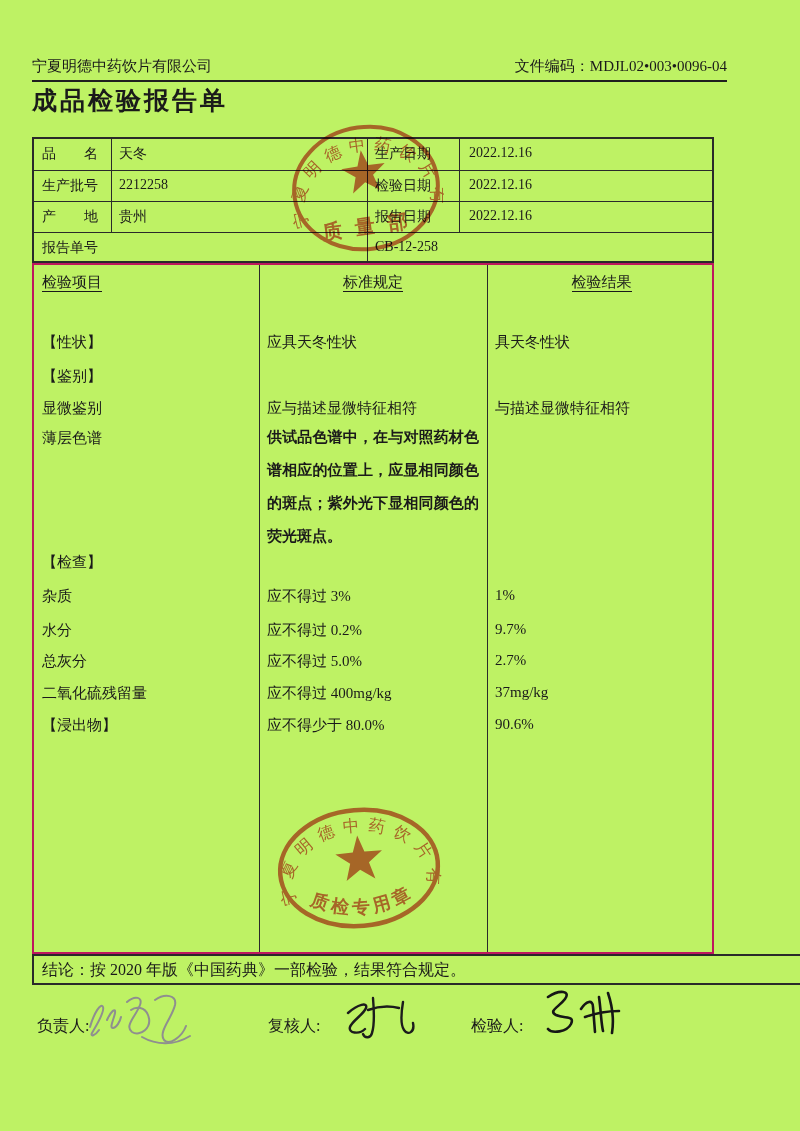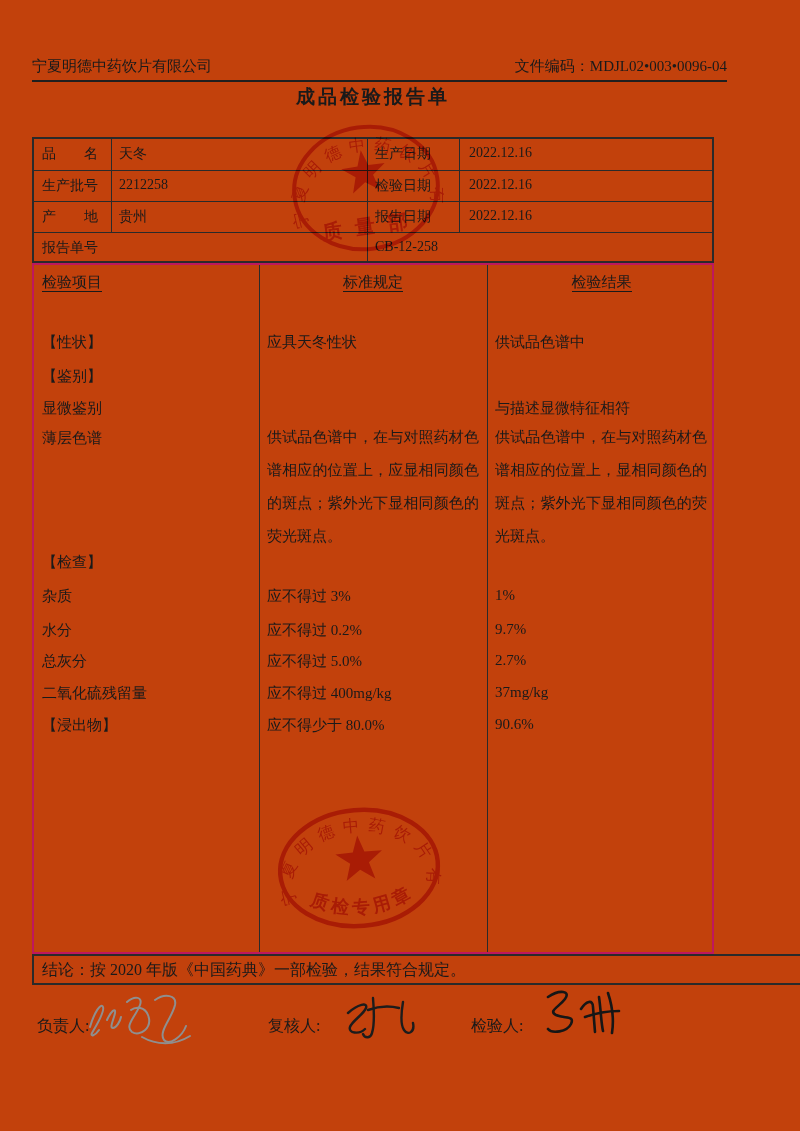--- a/index.html
+++ b/index.html
@@ -1,25 +1,25 @@
 <!DOCTYPE html>
 <html><head>
 <meta charset="utf-8">
 <style>
   * { margin:0; padding:0; box-sizing:border-box; }
   html,body { background:#fff; }
   body { font-family:"Liberation Serif","DejaVu Serif",serif; color:#1a1a1a; }
-  .page { position:relative; width:800px; height:1131px; background:#c2410c; overflow:hidden; }
+  .page { position:relative; width:800px; height:1131px; background:#bef264; overflow:hidden; }
 
   
   .hdr-company { position:absolute; left:32px; top:57px; font-size:15px; }
   .hdr-code    { position:absolute; right:73px; top:57px; font-size:15px; }
   .hdr-rule    { position:absolute; left:32px; top:80px; width:695px; border-bottom:2px solid #1f1f1f; }
-  .title { position:absolute; left:32px; top:84px; width:682px; text-align:center;
-           font-size:19px; font-weight:bold; letter-spacing:3px; }
+  .title { position:absolute; left:32px; top:84px; width:682px; 
+           font-size:25px; font-weight:bold; letter-spacing:3px; }
 
   
   .info { position:absolute; left:32px; top:137px; width:682px; height:126px; border:2px solid #2a2a2a; }
   .info .hline { position:absolute; left:0; width:100%; border-top:1.5px solid #2a2a2a; }
   .info .vline { position:absolute; top:0; border-left:1.5px solid #2a2a2a; }
   .info .cell { position:absolute; font-size:14px; white-space:nowrap; }
   .ir1 { top:6px; } .ir2 { top:38px; } .ir3 { top:69px; } .ir4 { top:100px;text-align:right; }
 
   
   .exam { position:absolute; left:32px; top:263px; width:682px; height:691px; border:2px solid #be185d; }
@@ -27,21 +27,21 @@
   .exam .t { position:absolute; font-size:15px; white-space:nowrap; }
   .exam .wrap { white-space:normal; text-align:justify; line-height:33px; }
   .colhead { border-bottom:1px solid #1a1a1a; padding-bottom:1px; }
   .ca { left:8px; }
   .cb { left:233px; width:212px; }
   .cc { left:461px; width:212px; }
   .cb-c { left:225px; width:228px; text-align:center; }
   .cc-c { left:453px; width:229px; text-align:center; }
   .rh  { top:8px;  }
   .r1  { top:68px; } .r2 { top:102px; } .r3 { top:134px; } .r4 { top:164px; }
-  .r4w { top:156px; }
+  .r4w { top:156px;font-weight:bold; }
   .r5  { top:288px; } .r6 { top:322px; } .r7 { top:356px; } .r8 { top:387px; }
   .r9  { top:419px; } .r10 { top:451px; }
 
   
   .concl { position:absolute; left:32px; top:954px; width:770px; height:31px; border:2px solid #2a2a2a;
            font-size:16px; line-height:27px; padding-left:8px; white-space:nowrap; }
 
   
   .sig-label { position:absolute; font-size:16px; top:1016px; }
   .sl1 { left:37px; } .sl2 { left:268px; } .sl3 { left:471px; }
@@ -90,30 +90,30 @@
   <div class="exam">
     <div class="vline" style="left:225px"></div>
     <div class="vline" style="left:453px"></div>
 
     <div class="t rh ca"><span class="colhead">检验项目</span></div>
     <div class="t rh cb-c"><span class="colhead">标准规定</span></div>
     <div class="t rh cc-c"><span class="colhead">检验结果</span></div>
 
     <div class="t r1 ca">【性状】</div>
     <div class="t r1 cb">应具天冬性状</div>
-    <div class="t r1 cc">供试品色谱中</div>
+    <div class="t r1 cc">具天冬性状</div>
 
     <div class="t r2 ca">【鉴别】</div>
 
     <div class="t r3 ca">显微鉴别</div>
+    <div class="t r3 cb">应与描述显微特征相符</div>
     <div class="t r3 cc">与描述显微特征相符</div>
 
     <div class="t r4 ca">薄层色谱</div>
     <div class="t r4w cb wrap">供试品色谱中，在与对照药材色谱相应的位置上，应显相同颜色的斑点；紫外光下显相同颜色的荧光斑点。</div>
-    <div class="t r4w cc wrap">供试品色谱中，在与对照药材色谱相应的位置上，显相同颜色的斑点；紫外光下显相同颜色的荧光斑点。</div>
 
     <div class="t r5 ca">【检查】</div>
 
     <div class="t r6 ca">杂质</div>
     <div class="t r6 cb">应不得过 3%</div>
     <div class="t r6 cc">1%</div>
 
     <div class="t r7 ca">水分</div>
     <div class="t r7 cb">应不得过 0.2%</div>
     <div class="t r7 cc">9.7%</div>

